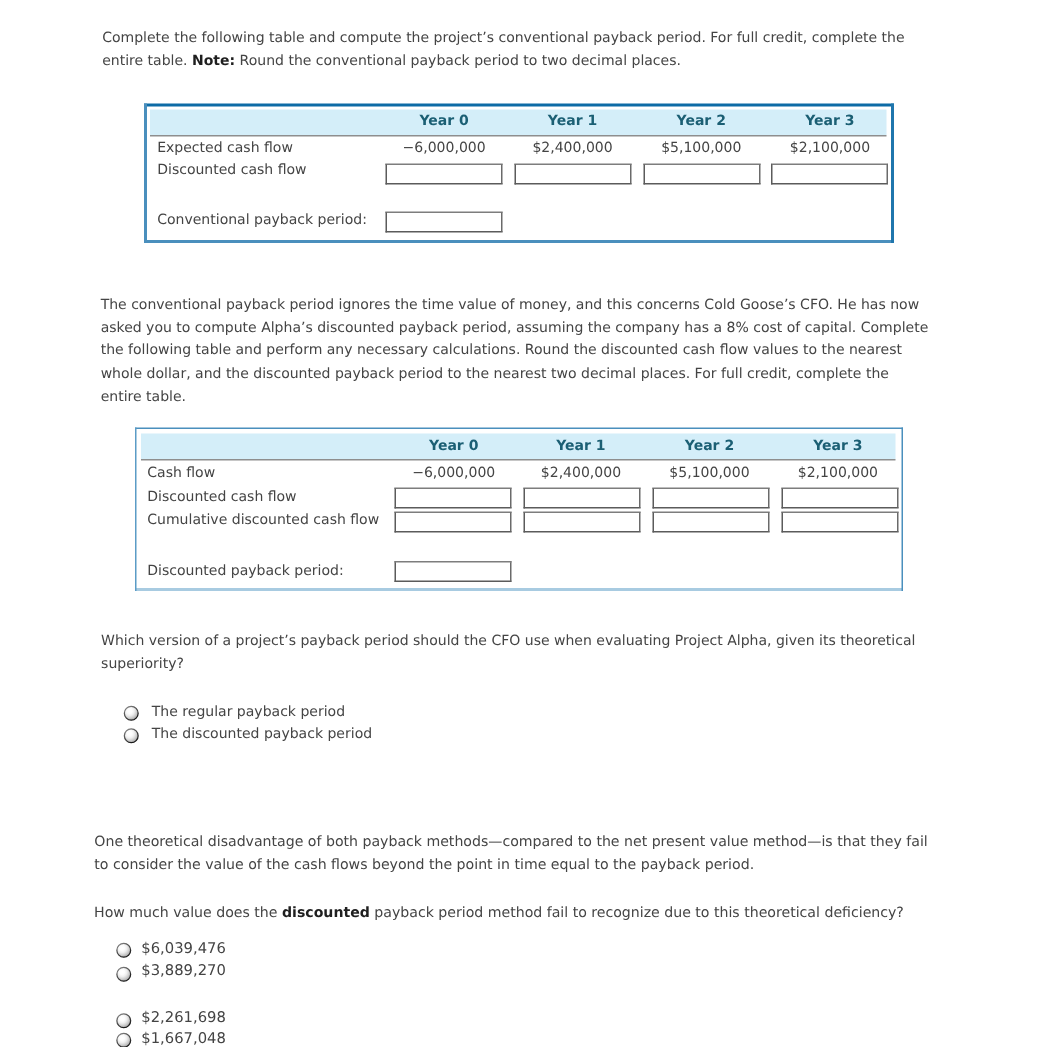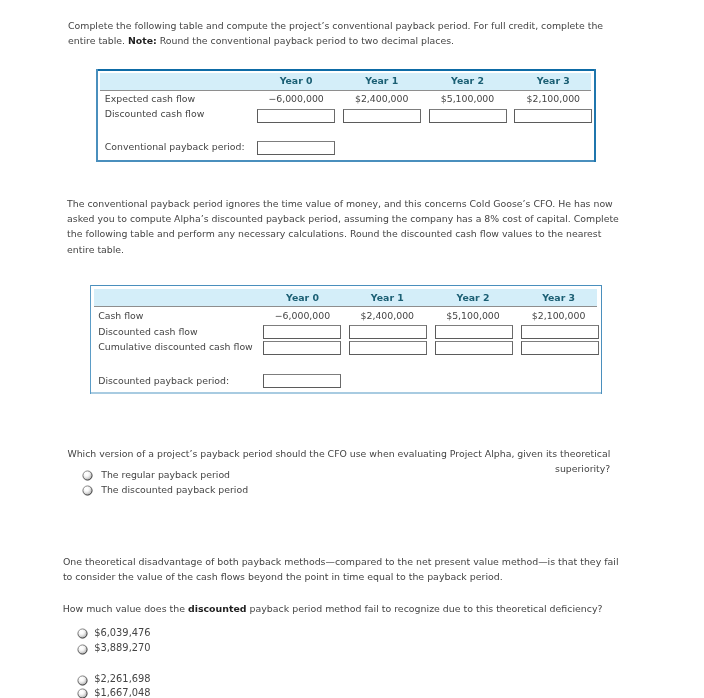--- a/index.html
+++ b/index.html
@@ -64,20 +64,21 @@
     <div class="ibox" style="left:418.4px;top:40.3px;width:78px;height:13.4px;"></div>
 
     <div class="rlabel" style="left:8.8px;top:71.8px;">Conventional payback period:</div>
     <div class="ibox" style="left:161px;top:72.3px;width:78px;height:14px;"></div>
   </div>
 
   <div class="para" style="left:67.1px;top:195.9px;">
     <div class="ln">The conventional payback period ignores the time value of money, and this concerns Cold Goose’s CFO. He has now</div>
     <div class="ln">asked you to compute Alpha’s discounted payback period, assuming the company has a 8% cost of capital. Complete</div>
     <div class="ln">the following table and perform any necessary calculations. Round the discounted cash flow values to the nearest</div>
+    <div class="ln">whole dollar, and the discounted payback period to the nearest two decimal places. For full credit, complete the</div>
     <div class="ln">entire table.</div>
   </div>
 
   <div class="tbl" style="left:90px;top:285px;width:512px;height:109px;">
     <div class="bdr" style="left:0;top:0;width:512px;height:1.4px;background:#4a8fbd;"></div>
     <div class="bdr" style="left:0;top:107.4px;width:512px;height:2px;background:#a8cbe1;"></div>
     <div class="bdr" style="left:0;top:0;width:1.4px;height:109px;background:#5b9cc6;"></div>
     <div class="bdr" style="right:0;top:0;width:1.4px;height:109px;background:#4a8fbd;"></div>
     <div class="hdrband" style="left:3.7px;top:3.8px;width:503.3px;height:17.3px;"></div>
     <div class="hrule" style="left:3.7px;top:21.1px;width:503.3px;height:1.1px;"></div>
@@ -102,21 +103,21 @@
     <div class="rlabel" style="left:8.2px;top:56.3px;">Cumulative discounted cash flow</div>
     <div class="ibox" style="left:173px;top:55.8px;width:78px;height:14px;"></div>
     <div class="ibox" style="left:259px;top:55.8px;width:78px;height:14px;"></div>
     <div class="ibox" style="left:344.6px;top:55.8px;width:78px;height:14px;"></div>
     <div class="ibox" style="left:430.5px;top:55.8px;width:78px;height:14px;"></div>
 
     <div class="rlabel" style="left:8.2px;top:90.3px;">Discounted payback period:</div>
     <div class="ibox" style="left:173px;top:88.8px;width:78px;height:14px;"></div>
   </div>
 
-  <div class="para" style="left:67.4px;top:446px;text-align:right;">
+  <div class="para" style="left:67.4px;top:420px;">
     <div class="ln">Which version of a project’s payback period should the CFO use when evaluating Project Alpha, given its theoretical</div>
     <div class="ln">superiority?</div>
   </div>
 
   <div>
     <div style="position:absolute;left:82px;top:470px;width:180px;height:12px;">
       <span class="radio" style="left:0;top:0.3px;">
           <svg width="11" height="11" viewBox="0 0 22 22" aria-hidden="true">
             <defs>
               <radialGradient id="rgrad" cx="0.38" cy="0.33" r="0.72">

